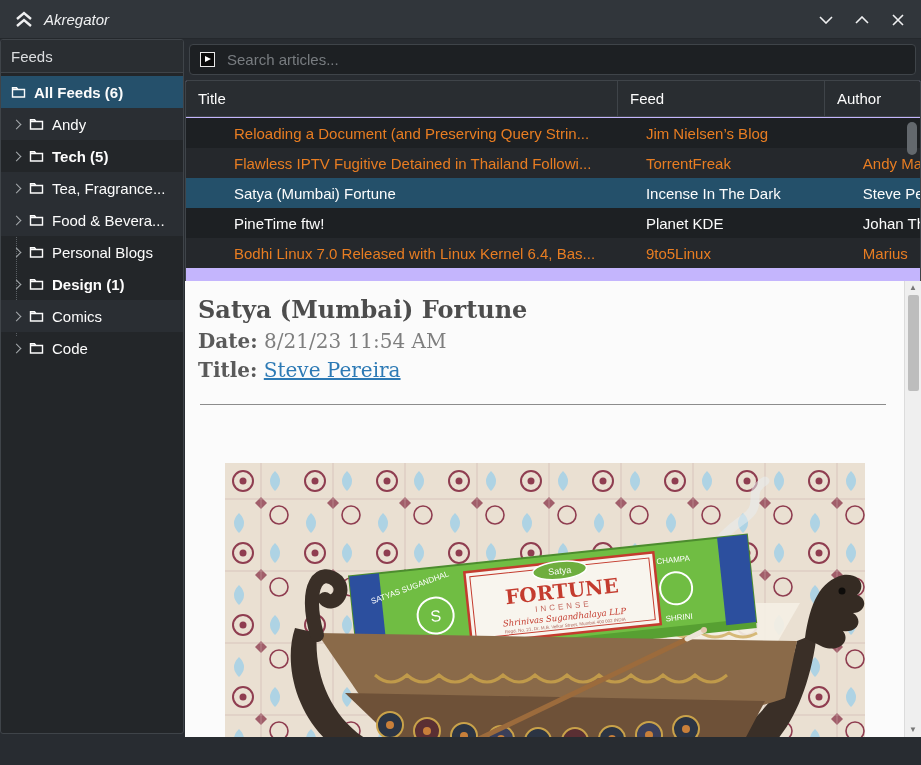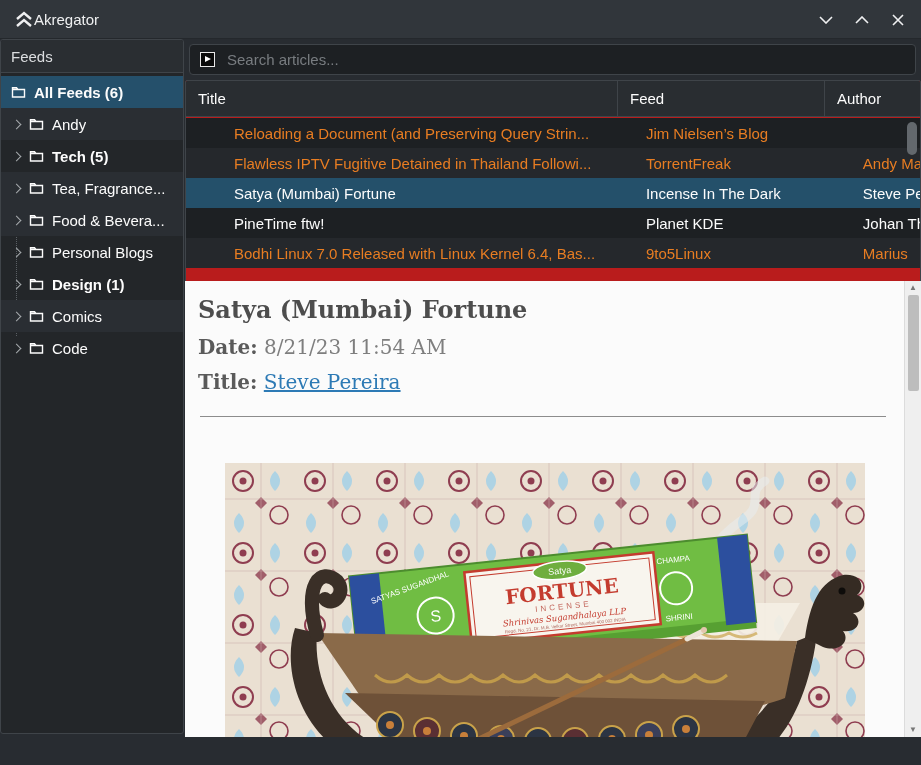--- a/index.html
+++ b/index.html
@@ -12,21 +12,21 @@
     position:relative;
   }
 
   
   .titlebar {
     position:absolute; left:0; top:0; width:921px; height:39px;
     background:#31363b; display:flex; align-items:center;
     border-bottom:1px solid #24282c;
   }
   .titlebar .appicon { margin-left:14px; width:20px; height:18px; }
-  .titlebar .title { color:#eff0f1; font-size:15px; }
+  .titlebar .title { margin-left:10px; color:#eff0f1; font-size:15px;font-style:italic; }
   .win-controls { position:absolute; right:10px; top:0; height:39px; display:flex; align-items:center; gap:10px; }
   .win-btn { width:26px; height:26px; display:flex; align-items:center; justify-content:center; cursor:default; }
 
   
   .sidebar {
     position:absolute; left:0; top:39px; width:184px; height:695px;
     background:#232629; border:1px solid #3f4449; border-radius:3px;
     overflow:hidden;
   }
   .sidebar-header {
@@ -66,21 +66,21 @@
   .search-box input {
     background:transparent; border:none; outline:none; color:#fcfcfc;
     font-family:"Liberation Sans", sans-serif; font-size:15px;
     margin-left:12px; width:640px;
   }
   .search-box input::placeholder { color:#787c80; }
 
   
   .article-list {
     position:absolute; left:185px; top:80px; width:736px; height:230px;
-    background:#b91c1c; border:1px solid #3f4449; border-radius:2px; overflow:hidden;
+    background:#c4b5fd; border:1px solid #3f4449; border-radius:2px; overflow:hidden;
   }
   .list-header { display:flex; height:36px; background:#292d31; border-bottom:1px solid #3f4449; }
   .list-header .col { display:flex; align-items:center; padding-left:12px; color:#fcfcfc; }
   .col-title { width:432px; border-right:1px solid #3f4449; }
   .col-feed  { width:207px; border-right:1px solid #3f4449; }
   .col-author{ width:78px; }
   .list-rows { position:absolute; left:0; top:37px; right:0; bottom:0; overflow:hidden; }
   .list-row { display:flex; height:30px; }
   .list-row .cell {
     display:flex; align-items:center; padding-left:12px;
@@ -102,21 +102,21 @@
   }
   .list-hscroll .thumb { margin-left:2px; width:586px; height:10px; border-radius:5px; background:#5d6267; }
 
   
   .article-pane {
     position:absolute; left:185px; top:281px; width:736px; height:456px;
     background:#fbfbfb; overflow:hidden;
   }
   .article-content { padding:12px 30px 0 13px; font-family:"DejaVu Serif", serif; }
   .article-title { font-size:24px; font-weight:bold; color:#4d4d4d; margin-top:2px; }
-  .meta-line { font-size:20px; margin-top:11px; color:#7e7e7e; }
+  .meta-line { font-size:20px; margin-top:5px; color:#7e7e7e; }
   .meta-line .meta-label { font-weight:bold; color:#5a5a5a; }
   .author-link { color:#2d7ab5; text-decoration:underline; }
   .article-rule { border:none; border-top:1px solid #8c8c8c; margin:22px 5px 0 2px; }
   .article-photo {
     position:absolute; left:40px; top:182px; width:640px; height:274px; overflow:hidden;
   }
   .pane-vscroll {
     position:absolute; right:0; top:0; width:17px; height:456px;
     background:#efefef; border-left:1px solid #dcdcdc;
     display:flex; flex-direction:column; align-items:center;

